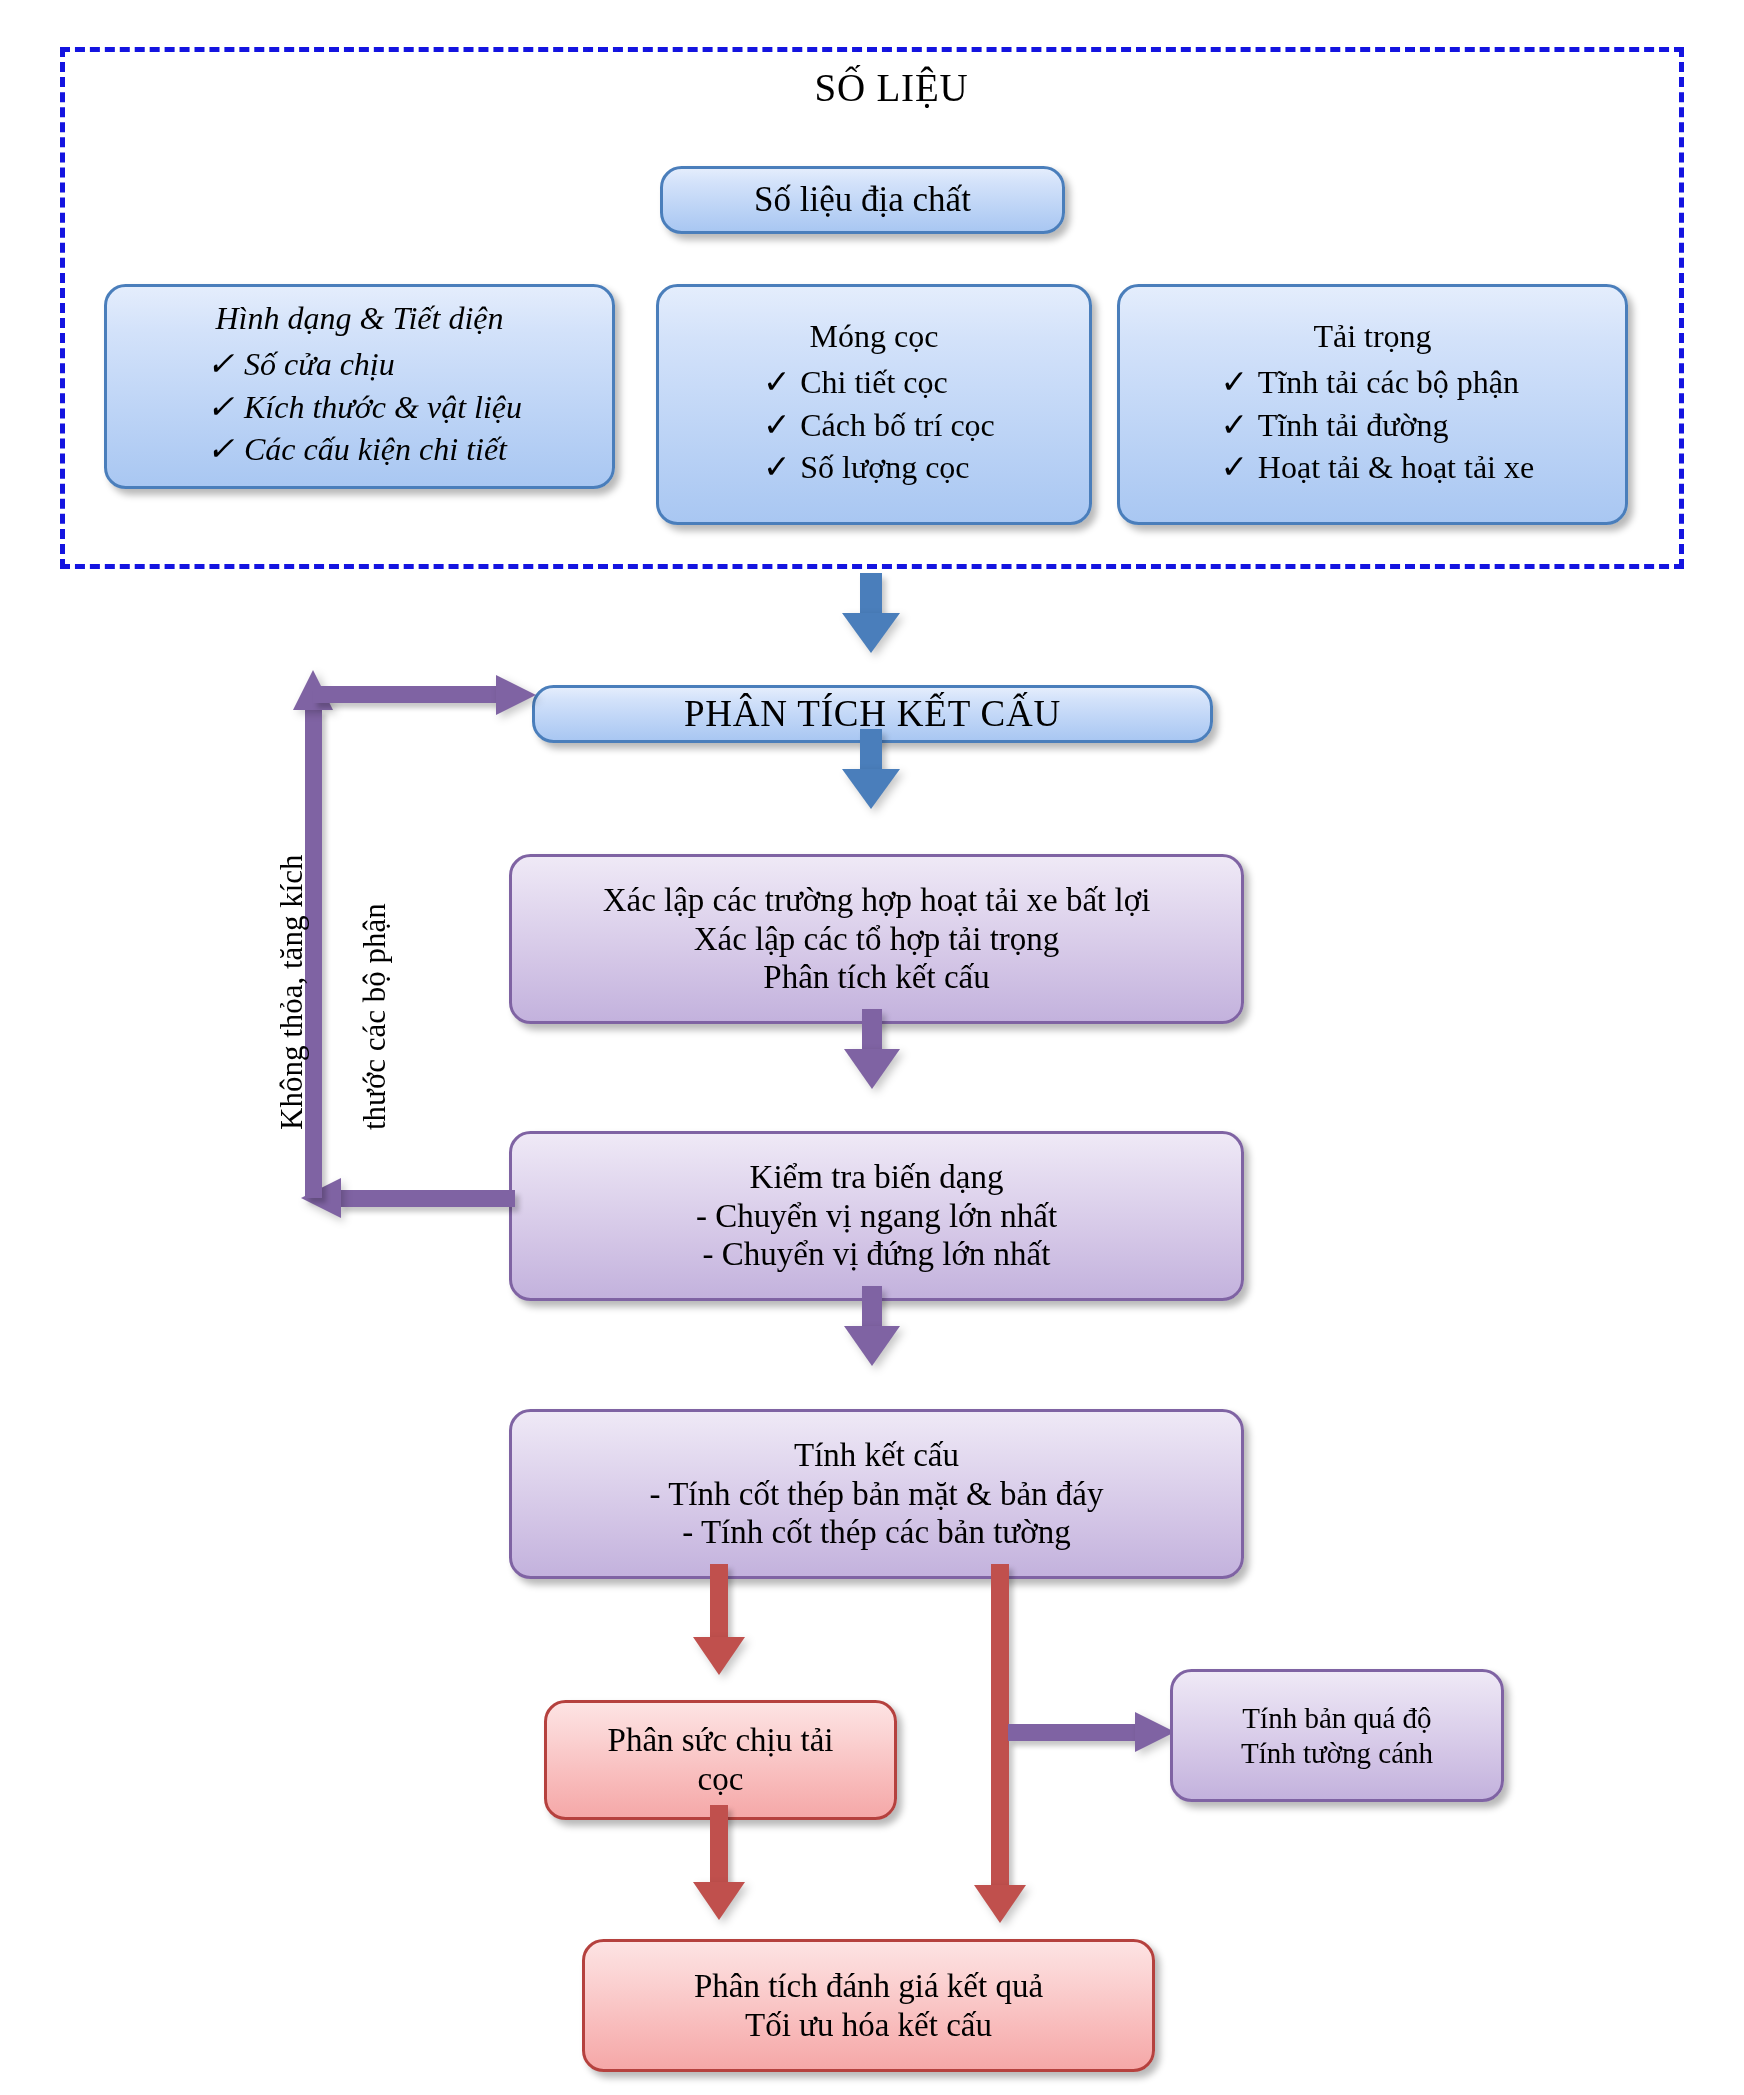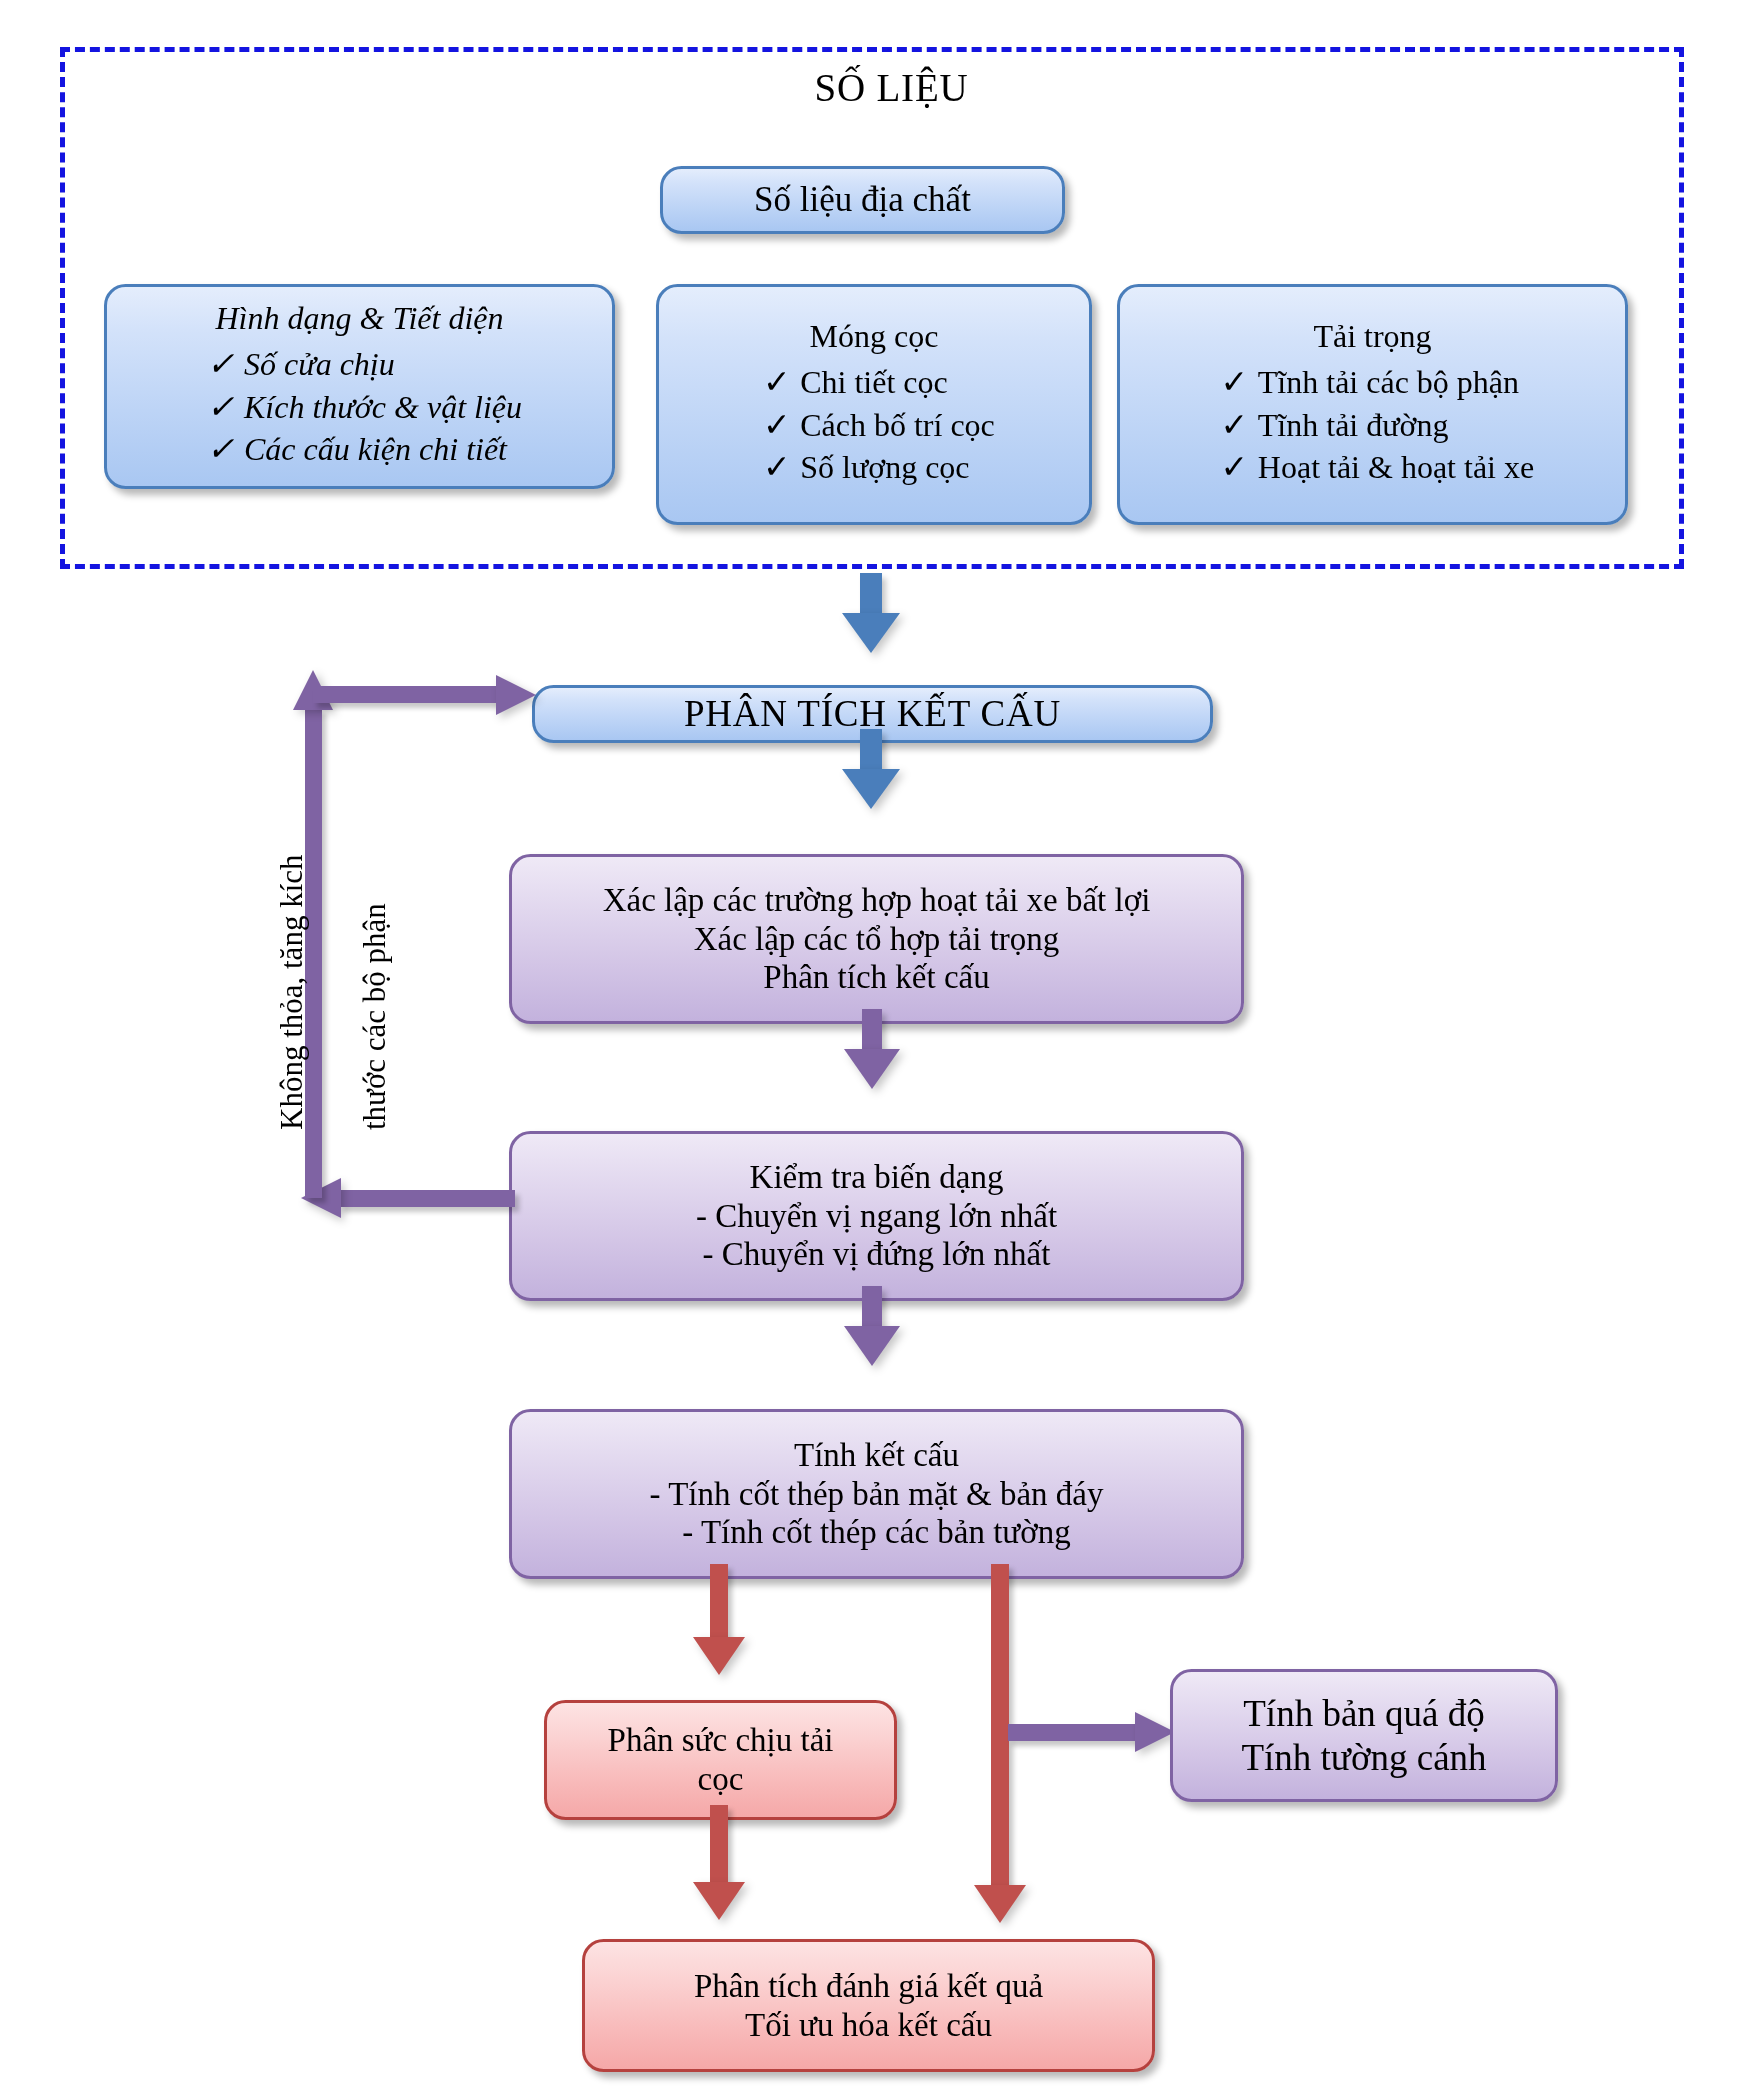--- a/index.html
+++ b/index.html
@@ -205,21 +205,21 @@
   <div class="tri" style="left:974px; top:1885px; border-left:26.6px solid transparent; border-right:26.6px solid transparent; border-top:38px solid #c0504d; filter:drop-shadow(4.2px 4.2px 4.2px rgba(0,0,0,0.22));"></div>
 
   <div class="bar shadowy" style="left:1008px; top:1724px; background:#7f63a3; width:130px; height:16.6px;"></div>
   <div class="tri" style="left:1135px; top:1712px; border-top:20px solid transparent; border-bottom:20px solid transparent; border-left:40px solid #7f63a3; filter:drop-shadow(4.2px 4.2px 4.2px rgba(0,0,0,0.22));"></div>
 
   <div class="node red" style="left:544px; top:1680px; width:353px; height:120px; font-size:33px;">
     <span class="ln">Phân sức chịu tải</span>
     <span class="ln">cọc</span>
   </div>
 
-  <div class="node purple" style="left:1170px; top:1649px; width:388px; height:133px; font-size:37px;">
+  <div class="node purple" style="left:1170px; top:1649px; width:334px; height:133px; font-size:29px;">
     <span class="ln">Tính bản quá độ</span>
     <span class="ln">Tính tường cánh</span>
   </div>
 
   <div class="bar shadowy" style="left:710px; top:1805px; background:#c0504d; width:18.3px; height:80px;"></div>
   <div class="tri" style="left:693px; top:1882px; border-left:26.6px solid transparent; border-right:26.6px solid transparent; border-top:38px solid #c0504d; filter:drop-shadow(4.2px 4.2px 4.2px rgba(0,0,0,0.22));"></div>
 
   <div class="node red" style="left:582px; top:1919px; width:573px; height:133px; font-size:33px;">
     <span class="ln">Phân tích đánh giá kết quả</span>
     <span class="ln">Tối ưu hóa kết cấu</span>

